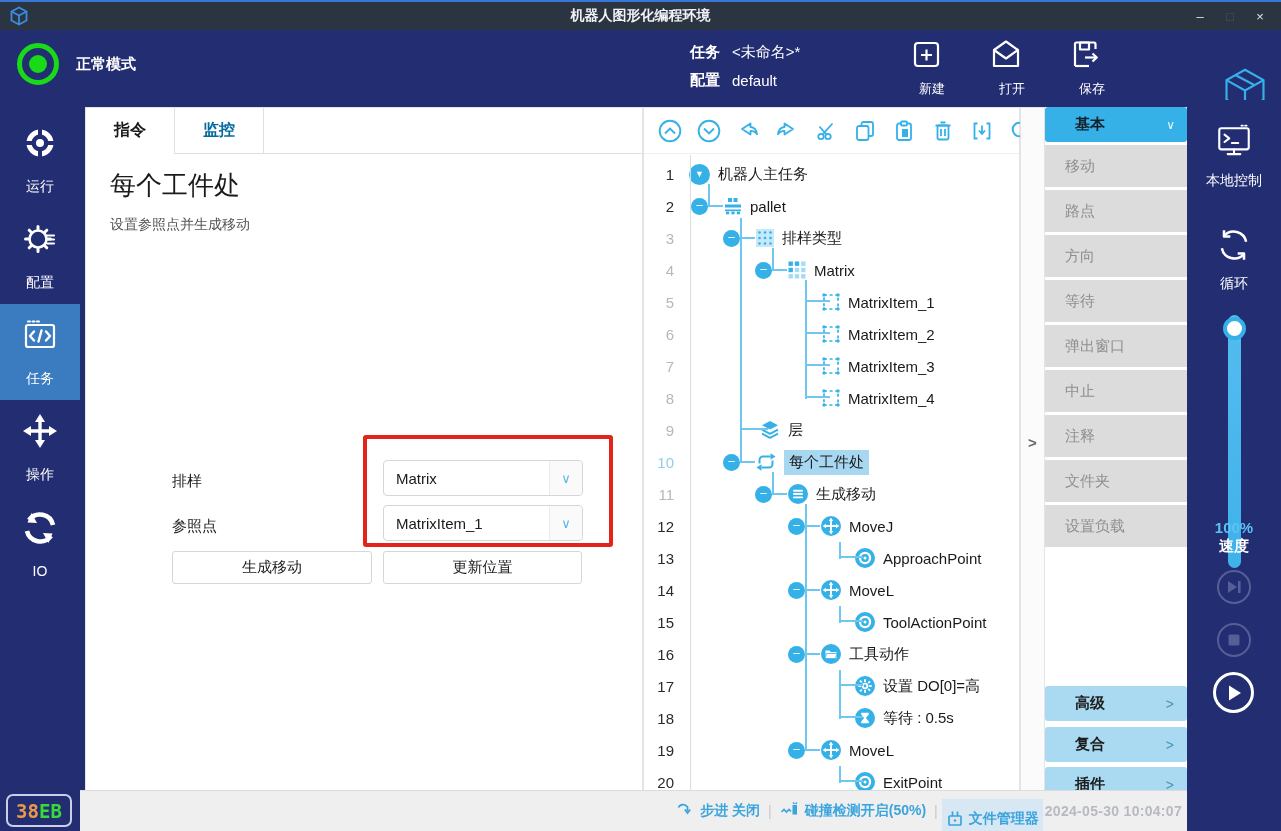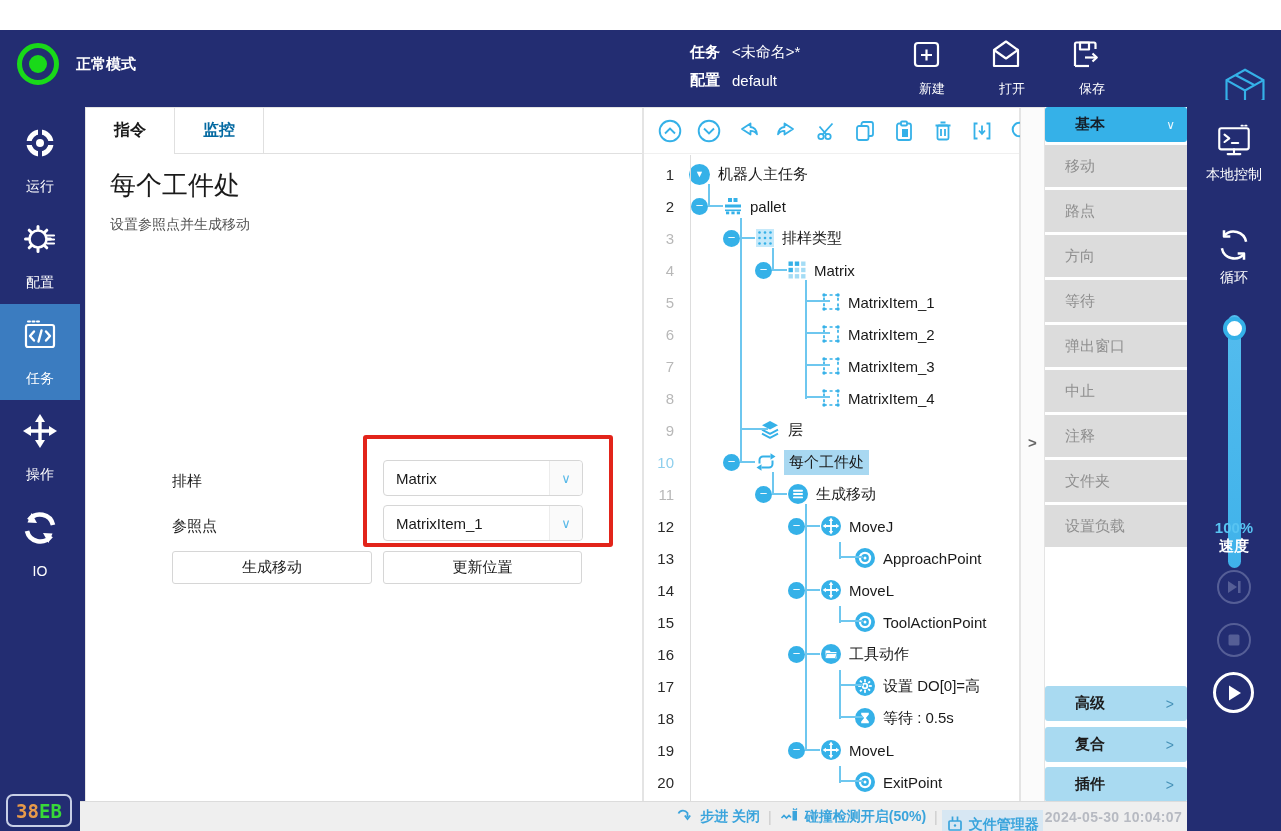--- a/index.html
+++ b/index.html
@@ -92,44 +92,59 @@
     font-size:15px; font-weight:bold; color:#15202b; padding-left:30px; }
   .pal-header .pchev { position:absolute; right:12px; color:#eaf7fd; font-size:12px; font-weight:normal; }
   .pal-items { display:flex; flex-direction:column; gap:3px; margin-top:3px; }
   .pal-item { height:42px; background:#dcdcdc; display:flex; align-items:center; padding-left:20px; font-size:15px; color:#8f8f8f; }
   .pal-foot { position:absolute; left:0; width:142px; height:35px; background:#a9daf1; border-radius:3px; display:flex;
     align-items:center; font-size:15px; font-weight:bold; color:#1c1c1c; padding-left:30px; }
   .pal-foot .pchev { position:absolute; right:13px; color:#4792b8; font-size:14px; font-weight:normal; }
 
   
   .rightbar { position:absolute; right:0; top:100px; bottom:0; width:94px; background:#232d72; color:#fff; }
-  .rb-item { position:absolute; left:0; width:94px; display:flex; flex-direction:column; align-items:center; }
+  .rb-item { position:absolute; left:0; width:94px; display:flex; flex-direction:column; align-items:center; gap:6px; }
   .rb-label { font-size:14px; }
   .slider { position:absolute; left:41px; top:215px; width:13px; height:253px; border-radius:7px;
     background:linear-gradient(180deg,#54bcee,#3fb2ea); }
   .knob { position:absolute; left:36px; top:217px; width:23px; height:23px; border-radius:50%; background:#fff; border:4px solid #35b1e8; }
   .speedv { position:absolute; left:0; width:94px; top:419px; text-align:center; color:#58c4f2; font-size:15px; font-weight:bold; }
   .speedl { position:absolute; left:0; width:94px; top:437px; text-align:center; color:#fff; font-size:15px; font-weight:bold; }
   .cbtn { position:absolute; border-radius:50%; display:flex; align-items:center; justify-content:center; }
   .cbtn.dim { border:2px solid #555e96; }
   .cbtn.lit { border:3px solid #fff; }
 
   
-  .statusbar { position:absolute; left:80px; right:94px; bottom:0; height:30px; background:#efefef; border-top:1px solid #dcdcdc;
+  .statusbar { position:absolute; left:80px; right:94px; bottom:0; height:41px; background:#efefef; border-top:1px solid #dcdcdc;
     display:flex; align-items:center; justify-content:flex-end; font-size:14px; }
   .sb-group { display:flex; align-items:center; gap:5px; color:#3aa4dc; font-weight:bold; padding:0 4px; height:100%; }
   .sb-group.hl { background:#d7e7f3;margin-top:16px; }
   .sb-sep { color:#c9c9c9; padding:0 4px; font-weight:normal; }
   .sb-date { color:#b7bac2; font-weight:bold; padding:0 5px 0 2px; letter-spacing:.3px; }
 </style>
 </head>
 <body>
 
 <div class="window">
 
+  <div class="titlebar">
+    <span class="tb-logo">
+      <svg width="20" height="20" viewBox="0 0 20 20" fill="none" stroke="#3a8de0" stroke-width="1.8">
+        <path d="M10 1.5 L17.5 5.5 V14.5 L10 18.5 L2.5 14.5 V5.5 Z"></path>
+          <path d="M2.5 5.5 L10 9.5 L17.5 5.5"></path>
+          <path d="M10 9.5 V18.5"></path>
+      </svg>
+    </span>
+    <span class="tb-title">机器人图形化编程环境</span>
+    <span class="tb-controls">
+      <span class="tb-btn">–</span>
+      <span class="tb-btn dim">□</span>
+      <span class="tb-btn">×</span>
+    </span>
+  </div>
 
   <div class="appheader">
     <div class="mode">
       <span class="mode-ind">
           <span class="mode-dot"></span>
         </span>
       <span class="mode-label">正常模式</span>
     </div>
     <div class="taskinfo">
       <div class="ti-row">

